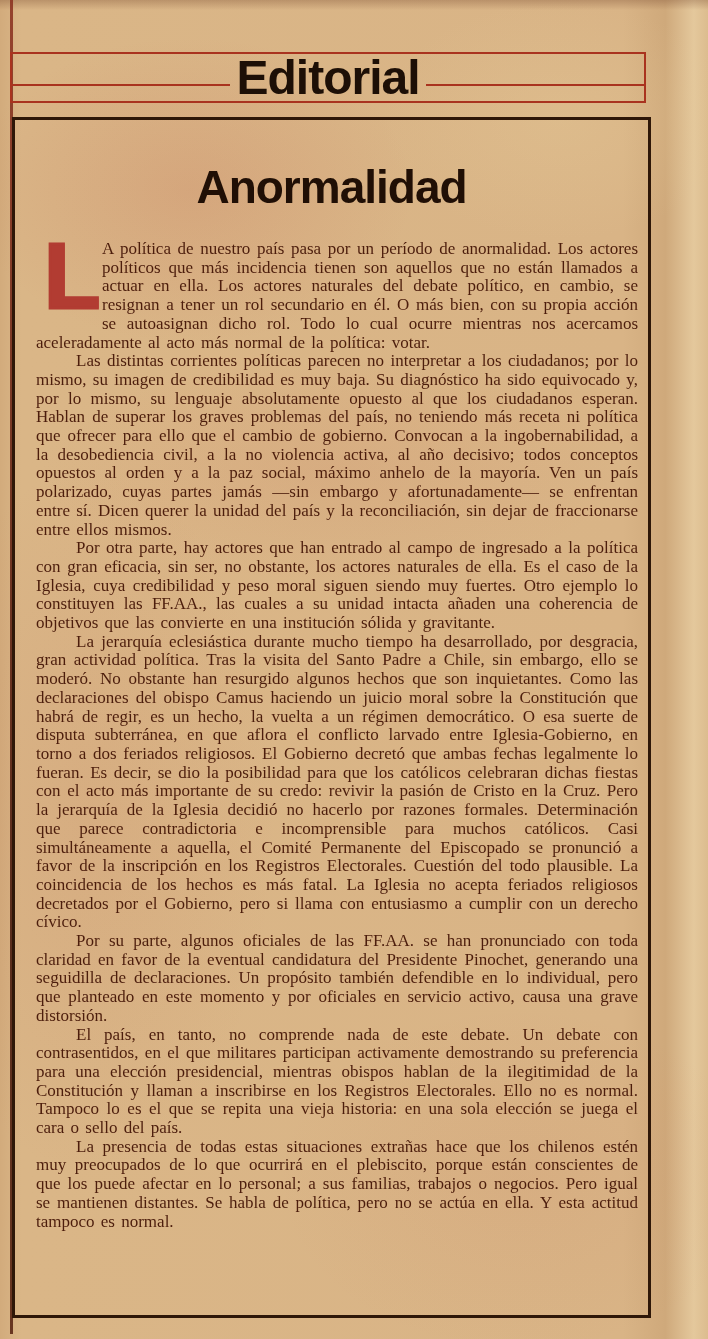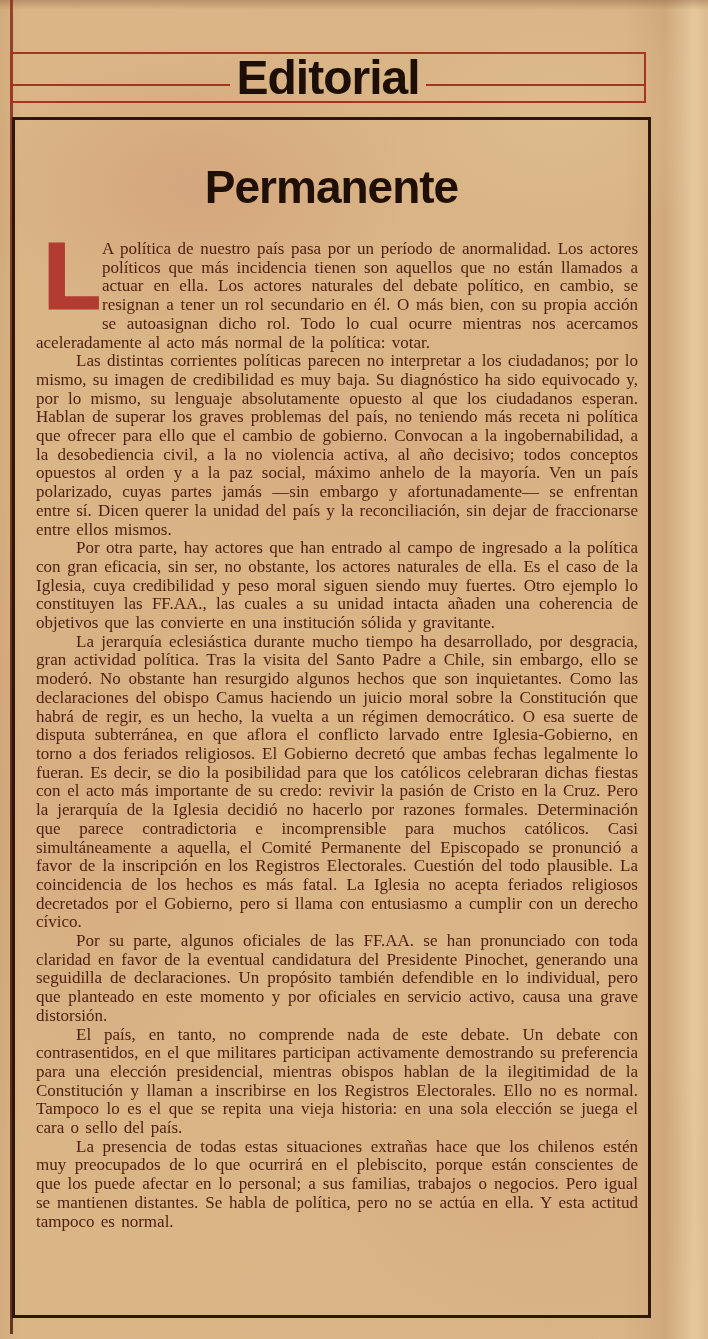--- a/index.html
+++ b/index.html
@@ -77,21 +77,21 @@
 <div class="page">
   <div class="left-rule"></div>
 
   <div class="header-box">
     <div class="header-line"></div>
     <div class="header-title">Editorial</div>
     <div class="header-line"></div>
   </div>
 
   <div class="article-box">
-    <h1 class="article-title">Permanente</h1>
+    <h1 class="article-title">Anormalidad</h1>
     <div class="body-text">
       <p class="first"><span class="dropcap">L</span><span>A política de nuestro país pasa por un período de anormalidad. Los actores políticos que más incidencia tienen son aquellos que no están llamados a actuar en ella. Los actores naturales del debate político, en cambio, se resignan a tener un rol secundario en él. O más bien, con su propia acción se autoasignan dicho rol. Todo lo cual ocurre mientras nos acercamos aceleradamente al acto más normal de la política: votar.</span></p>
       <p>Las distintas corrientes políticas parecen no interpretar a los ciudadanos; por lo mismo, su imagen de credibilidad es muy baja. Su diagnóstico ha sido equivocado y, por lo mismo, su lenguaje absolutamente opuesto al que los ciudadanos esperan. Hablan de superar los graves problemas del país, no teniendo más receta ni política que ofrecer para ello que el cambio de gobierno. Convocan a la ingobernabilidad, a la desobediencia civil, a la no violencia activa, al año decisivo; todos conceptos opuestos al orden y a la paz social, máximo anhelo de la mayoría. Ven un país polarizado, cuyas partes jamás —sin embargo y afortunadamente— se enfrentan entre sí. Dicen querer la unidad del país y la reconciliación, sin dejar de fraccionarse entre ellos mismos.</p>
       <p>Por otra parte, hay actores que han entrado al campo de ingresado a la política con gran eficacia, sin ser, no obstante, los actores naturales de ella. Es el caso de la Iglesia, cuya credibilidad y peso moral siguen siendo muy fuertes. Otro ejemplo lo constituyen las FF.AA., las cuales a su unidad intacta añaden una coherencia de objetivos que las convierte en una institución sólida y gravitante.</p>
       <p>La jerarquía eclesiástica durante mucho tiempo ha desarrollado, por desgracia, gran actividad política. Tras la visita del Santo Padre a Chile, sin embargo, ello se moderó. No obstante han resurgido algunos hechos que son inquietantes. Como las declaraciones del obispo Camus haciendo un juicio moral sobre la Constitución que habrá de regir, es un hecho, la vuelta a un régimen democrático. O esa suerte de disputa subterránea, en que aflora el conflicto larvado entre Iglesia-Gobierno, en torno a dos feriados religiosos. El Gobierno decretó que ambas fechas legalmente lo fueran. Es decir, se dio la posibilidad para que los católicos celebraran dichas fiestas con el acto más importante de su credo: revivir la pasión de Cristo en la Cruz. Pero la jerarquía de la Iglesia decidió no hacerlo por razones formales. Determinación que parece contradictoria e incomprensible para muchos católicos. Casi simultáneamente a aquella, el Comité Permanente del Episcopado se pronunció a favor de la inscripción en los Registros Electorales. Cuestión del todo plausible. La coincidencia de los hechos es más fatal. La Iglesia no acepta feriados religiosos decretados por el Gobierno, pero si llama con entusiasmo a cumplir con un derecho cívico.</p>
       <p>Por su parte, algunos oficiales de las FF.AA. se han pronunciado con toda claridad en favor de la eventual candidatura del Presidente Pinochet, generando una seguidilla de declaraciones. Un propósito también defendible en lo individual, pero que planteado en este momento y por oficiales en servicio activo, causa una grave distorsión.</p>
       <p>El país, en tanto, no comprende nada de este debate. Un debate con contrasentidos, en el que militares participan activamente demostrando su preferencia para una elección presidencial, mientras obispos hablan de la ilegitimidad de la Constitución y llaman a inscribirse en los Registros Electorales. Ello no es normal. Tampoco lo es el que se repita una vieja historia: en una sola elección se juega el cara o sello del país.</p>
       <p>La presencia de todas estas situaciones extrañas hace que los chilenos estén muy preocupados de lo que ocurrirá en el plebiscito, porque están conscientes de que los puede afectar en lo personal; a sus familias, trabajos o negocios. Pero igual se mantienen distantes. Se habla de política, pero no se actúa en ella. Y esta actitud tampoco es normal.</p>
     </div>
   </div>

